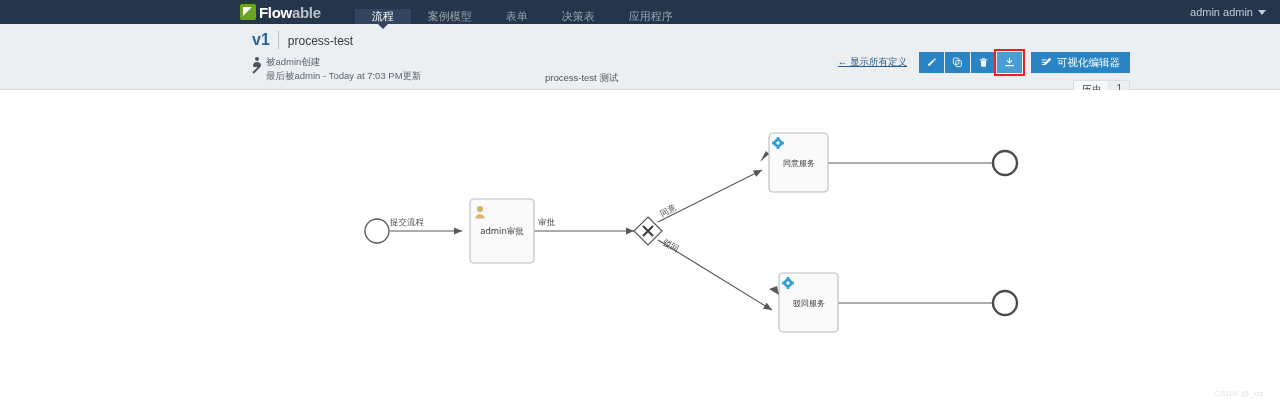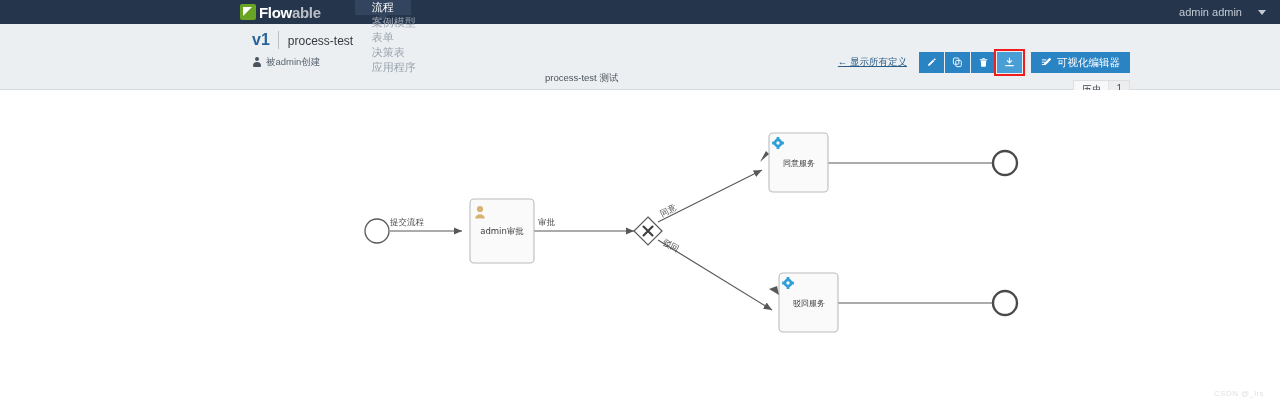--- a/index.html
+++ b/index.html
@@ -52,22 +52,21 @@
     color: #ffffff;
     font-size: 15px;
     font-weight: bold;
     letter-spacing: -0.3px;
     line-height: 1;
   }
   .brand-text .dim { color: #b9bfc7; font-weight: bold; }
 
   .nav {
     display: flex;
-    align-items: flex-start;
-    flex-direction: column;
+    align-items: flex-end;
   }
   .nav-item {
     position: relative;
     display: flex;
     align-items: center;
     padding: 0 17px;
     font-size: 11px;
     color: #9aa4b0;
     white-space: nowrap;
     cursor: pointer;
@@ -84,21 +83,21 @@
     margin-left: -5px;
     width: 0; height: 0;
     border-left: 5px solid transparent;
     border-right: 5px solid transparent;
     border-top: 5px solid #33455e;
   }
   .topbar-spacer { flex: 1; }
   .user-menu {
     display: flex;
     align-items: center;
-    gap: 16px;
+    gap: 5px;
     padding-right: 14px;
     color: #c3cad3;
     font-size: 11px;
     cursor: pointer;
     white-space: nowrap;
   }
   .caret-down {
     width: 0; height: 0;
     border-left: 4px solid transparent;
     border-right: 4px solid transparent;
@@ -321,20 +320,24 @@
 <div class="subheader">
   <div class="subheader-inner">
     <div class="title-row">
       <span class="version">v1</span>
       <span class="model-name">process-test</span>
     </div>
     <div class="meta">
       <div class="meta-line">
         <span class="meta-icon icon-person"></span>
         <span>被admin创建</span>
+      </div>
+      <div class="meta-line">
+        <span class="meta-icon icon-pencil"></span>
+        <span>最后被admin - Today at 7:03 PM更新</span>
       </div>
     </div>
   </div>
 
   <div class="desc">process-test 测试</div>
 
   <div class="toolbar">
     <span class="show-all-link">← 显示所有定义</span>
 
     <div class="btn-group">

